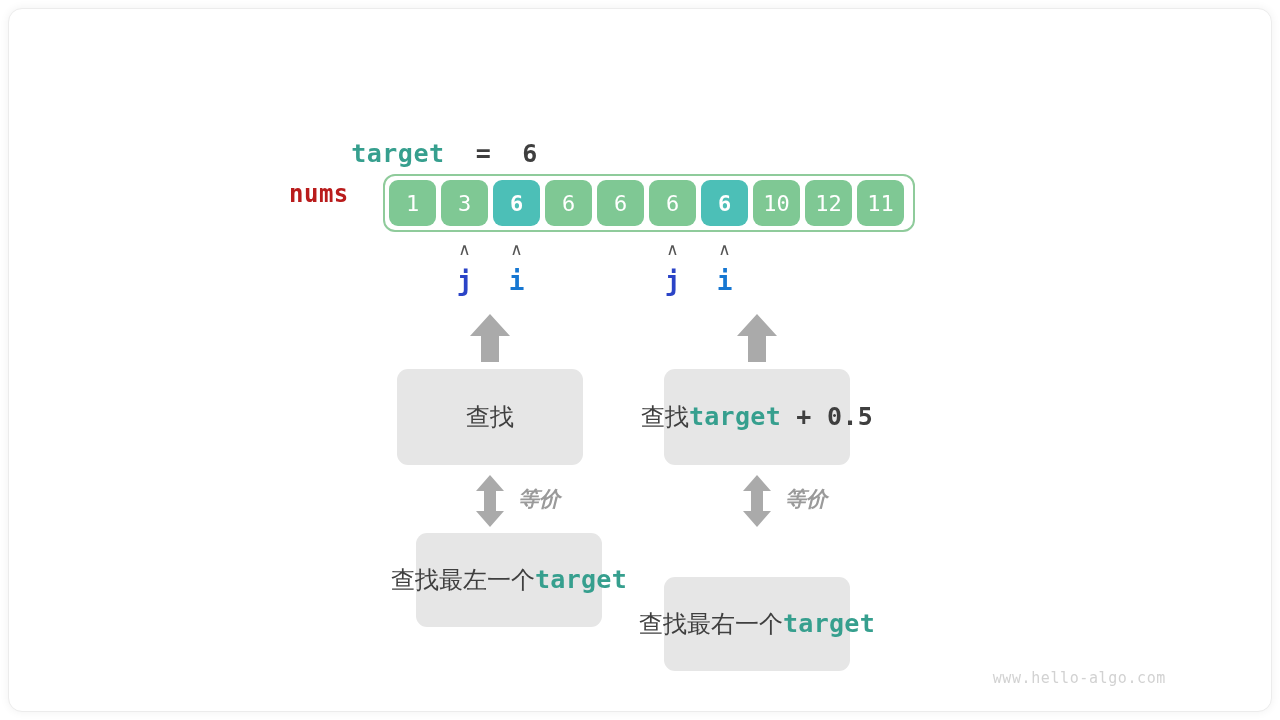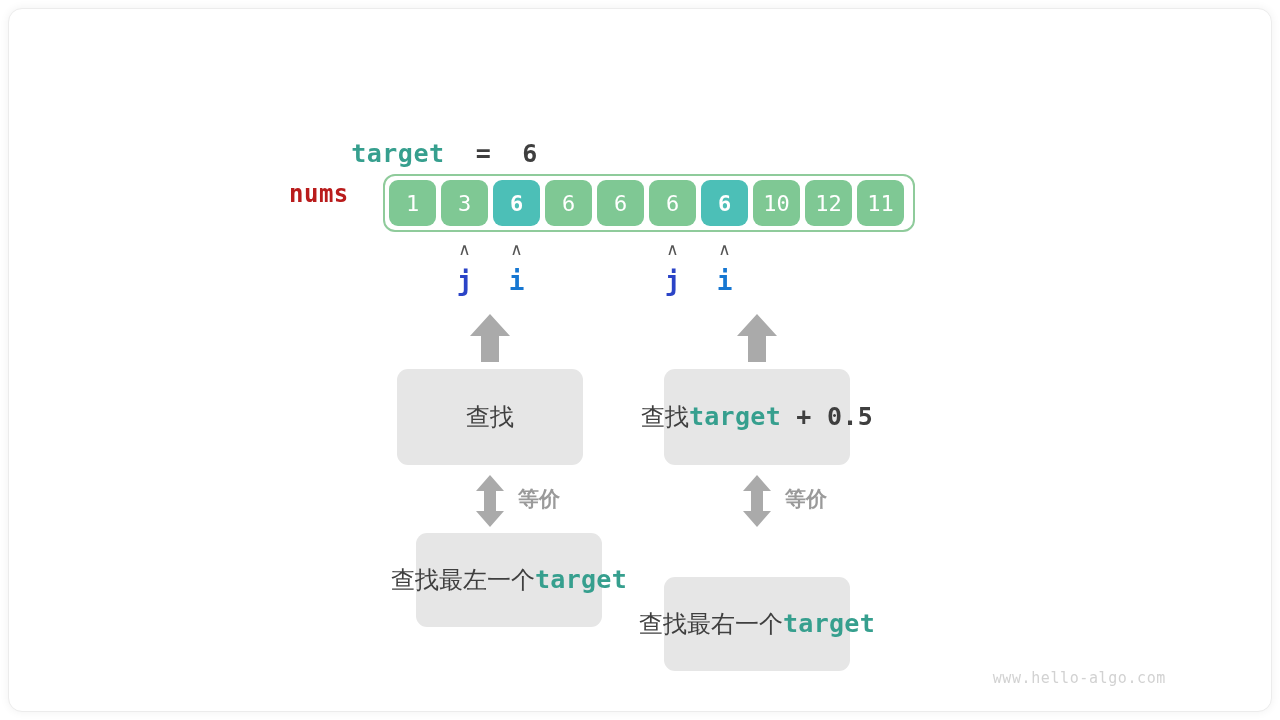--- a/index.html
+++ b/index.html
@@ -137,20 +137,21 @@
   }
   .dbl-arrow svg { display: block; }
 
   .equiv-label {
     position: absolute;
     font-family: "DejaVu Sans", sans-serif;
     font-size: 21px;
     font-weight: bold;
     color: #9a9a9a;
     line-height: 1;
+    font-style: italic;
   }
 
   
   .gbox {
     position: absolute;
     background: #e6e6e6;
     border-radius: 11px;
     box-sizing: border-box;
     display: flex;
     flex-direction: row;

